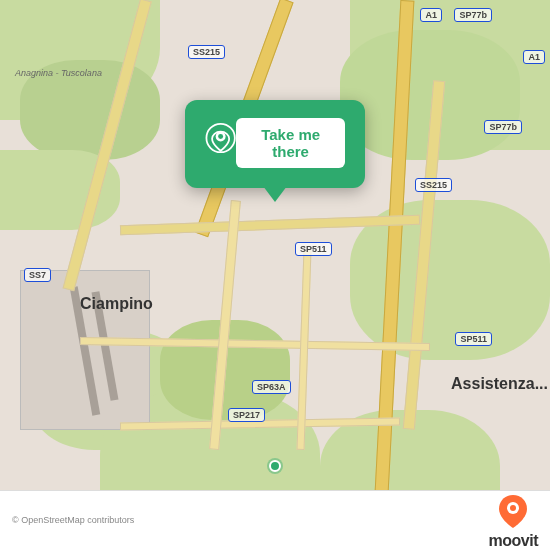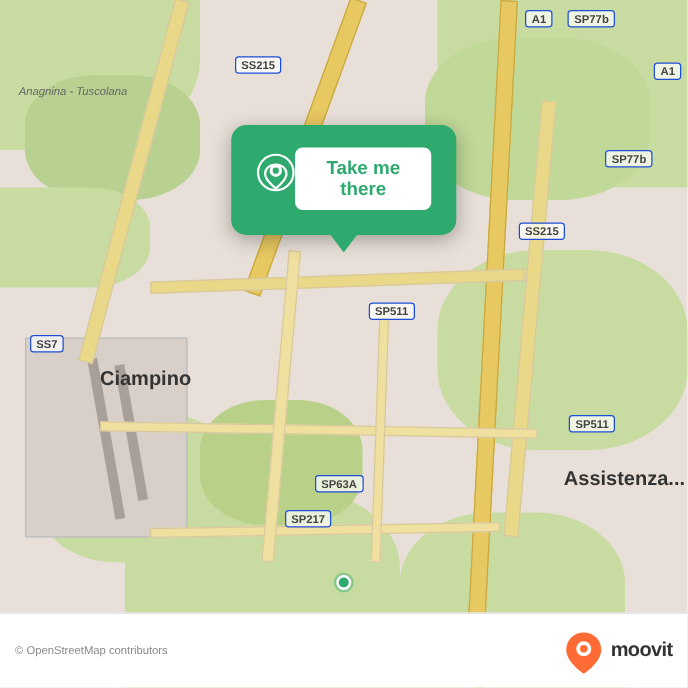--- a/index.html
+++ b/index.html
@@ -205,20 +205,21 @@
       font-size: 14px;
       color: #333;
       font-weight: 500;
     }
 
     
     #moovit-logo {
       display: flex;
       align-items: center;
       gap: 4px;
+      flex-direction: column;
     }
 
     #moovit-text {
       font-size: 16px;
       font-weight: bold;
       color: #333;
       letter-spacing: -0.5px;
     }
 
     

